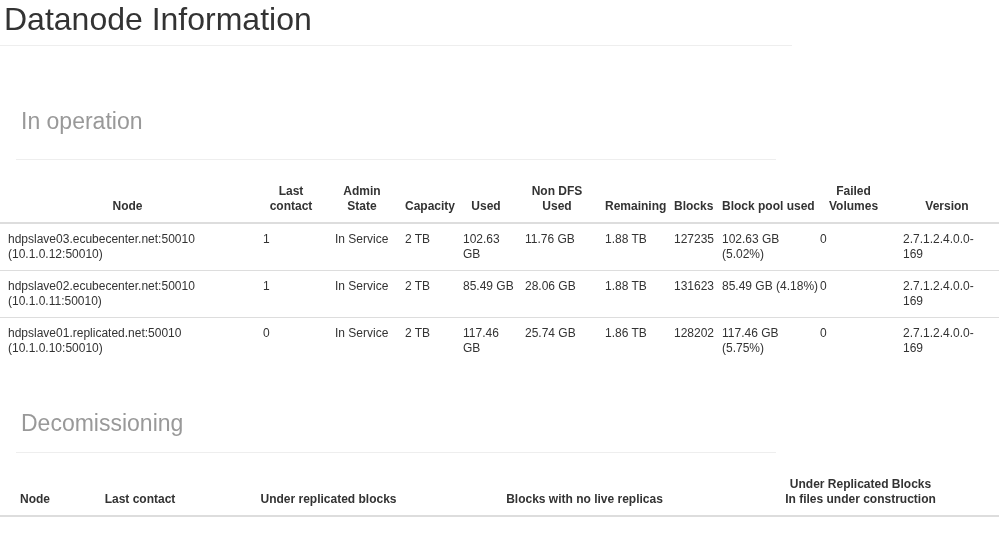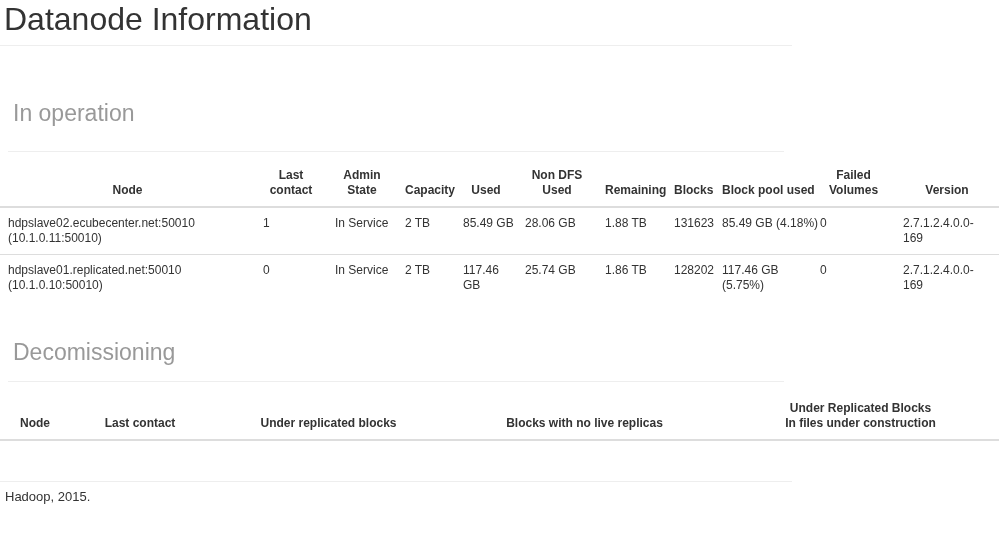--- a/index.html
+++ b/index.html
@@ -23,21 +23,21 @@
     color: #333333;
     border-bottom: 1px solid #eeeeee;
   }
 
   
   .section-header {
     font-size: 23px;
     line-height: 24px;
     font-weight: 400;
     color: #999999;
-    margin: 8px;
+    margin: 16px;
     border-bottom: 1px solid #eeeeee;
   }
   .section-header.first { padding: 47px 0 26px 5px; }
   .section-header.second { padding: 31px 0 17px 5px; }
 
   
   table {
     width: 100%;
     border-collapse: collapse;
     table-layout: fixed;
@@ -115,20 +115,37 @@
         <th>Remaining</th>
         <th>Blocks</th>
         <th>Block pool used</th>
         <th>Failed
 Volumes</th>
         <th>Version</th>
       </tr>
     </thead>
     <tbody>
       <tr>
+        <td>hdpslave03.ecubecenter.net:50010
+(10.1.0.12:50010)</td>
+        <td>1</td>
+        <td>In Service</td>
+        <td>2 TB</td>
+        <td>102.63
+GB</td>
+        <td>11.76 GB</td>
+        <td>1.88 TB</td>
+        <td>127235</td>
+        <td>102.63 GB
+(5.02%)</td>
+        <td>0</td>
+        <td>2.7.1.2.4.0.0-
+169</td>
+      </tr>
+      <tr>
         <td>hdpslave02.ecubecenter.net:50010
 (10.1.0.11:50010)</td>
         <td>1</td>
         <td>In Service</td>
         <td>2 TB</td>
         <td>85.49 GB</td>
         <td>28.06 GB</td>
         <td>1.88 TB</td>
         <td>131623</td>
         <td>85.49 GB (4.18%)</td>

